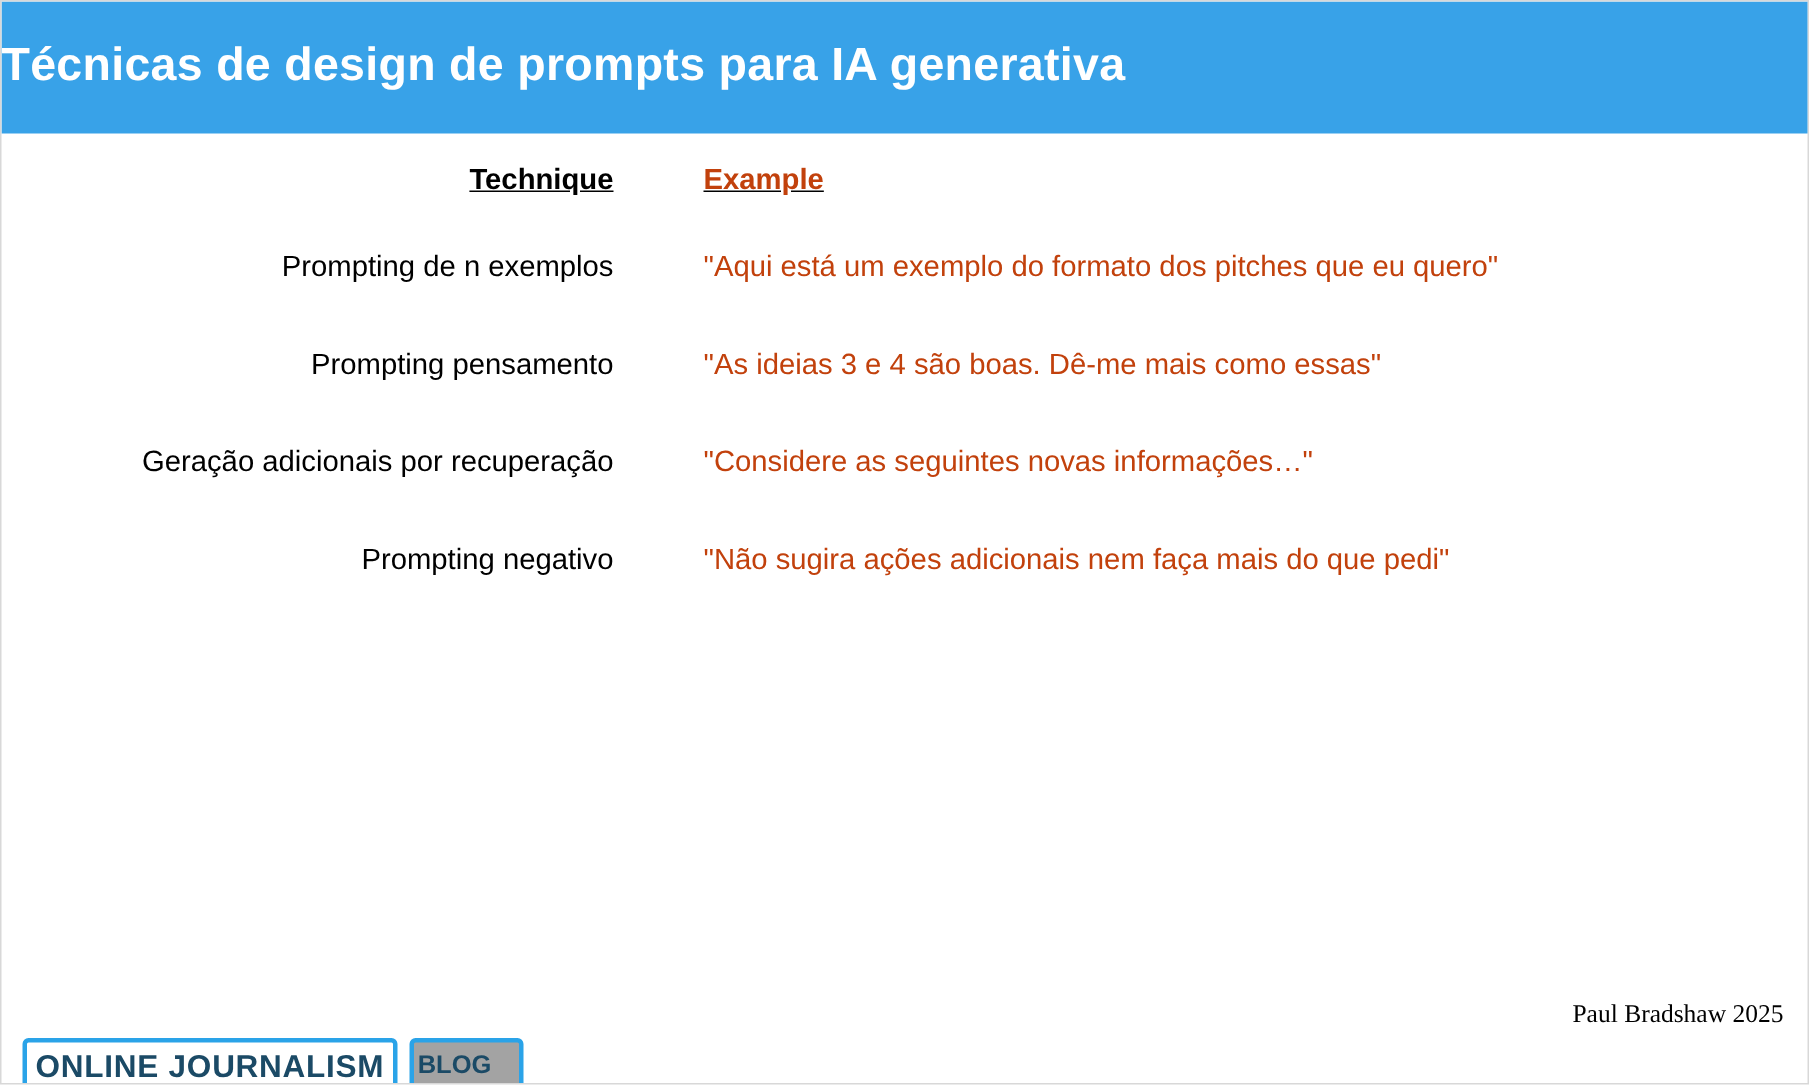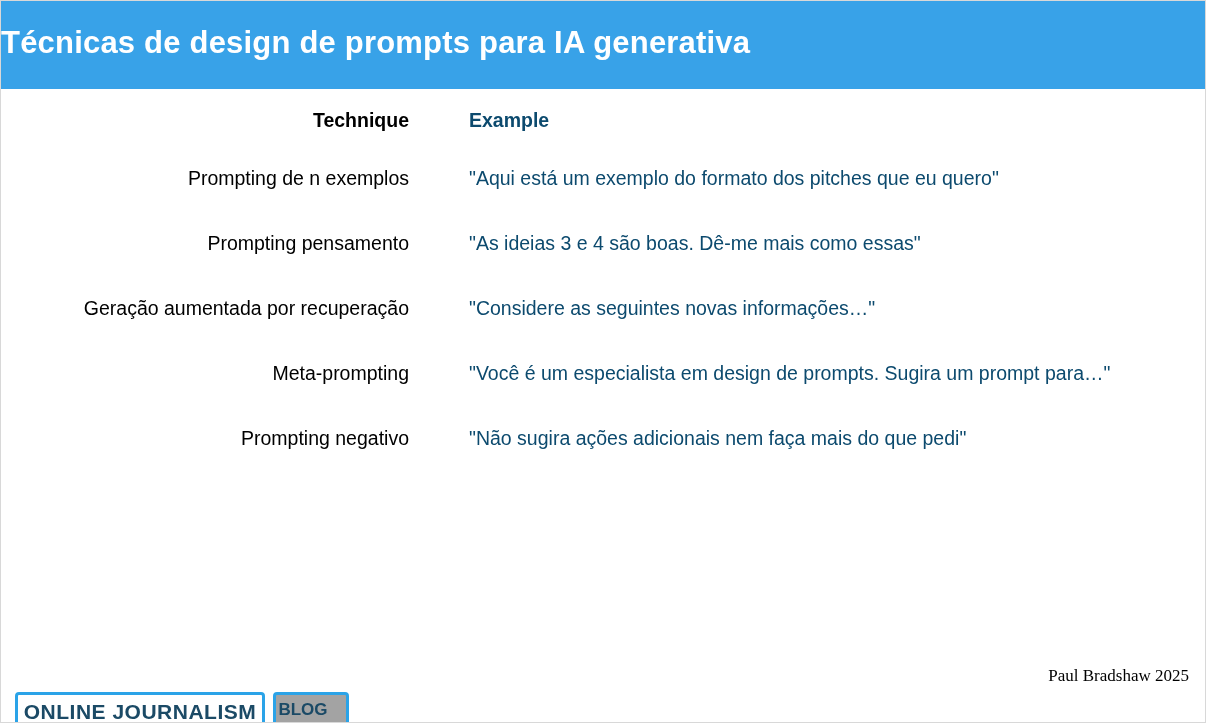--- a/index.html
+++ b/index.html
@@ -46,36 +46,37 @@
     top: 106px;
     width: 1206px;
   }
   .row {
     display: flex;
     align-items: flex-start;
     height: 65px;
   }
   .header-row {
     height: 58px;
+    text-decoration: underline;
   }
   .col-technique {
     width: 410px;
     text-align: right;
     padding-right: 2px;
     box-sizing: border-box;
     font-size: 19.5px;
     color: #000000;
     line-height: 26px;
   }
   .col-example {
     width: 790px;
     padding-left: 58px;
     box-sizing: border-box;
     font-size: 19.5px;
-    color: #0c4a6e;
+    color: #c2410c;
     line-height: 26px;
     white-space: nowrap;
   }
   .header-row .col-technique,
   .header-row .col-example {
     font-weight: bold;
     font-size: 19.5px;
   }
   .logo {
     position: absolute;
@@ -180,29 +181,25 @@
       <div class="col-technique">Prompting de n exemplos</div>
       <div class="col-example">"Aqui está um exemplo do formato dos pitches que eu quero"</div>
     </div>
 
     <div class="row">
       <div class="col-technique">Prompting pensamento</div>
       <div class="col-example">"As ideias 3 e 4 são boas. Dê-me mais como essas"</div>
     </div>
 
     <div class="row">
-      <div class="col-technique">Geração aumentada por recuperação</div>
+      <div class="col-technique">Geração adicionais por recuperação</div>
       <div class="col-example">"Considere as seguintes novas informações…"</div>
     </div>
 
 
-    <div class="row">
-      <div class="col-technique">Meta-prompting</div>
-      <div class="col-example">"Você é um especialista em design de prompts. Sugira um prompt para…"</div>
-    </div>
 
     <div class="row">
       <div class="col-technique">Prompting negativo</div>
       <div class="col-example">"Não sugira ações adicionais nem faça mais do que pedi"</div>
     </div>
 
   </div>
 
   <div class="logo">
     <div class="logo-main">

